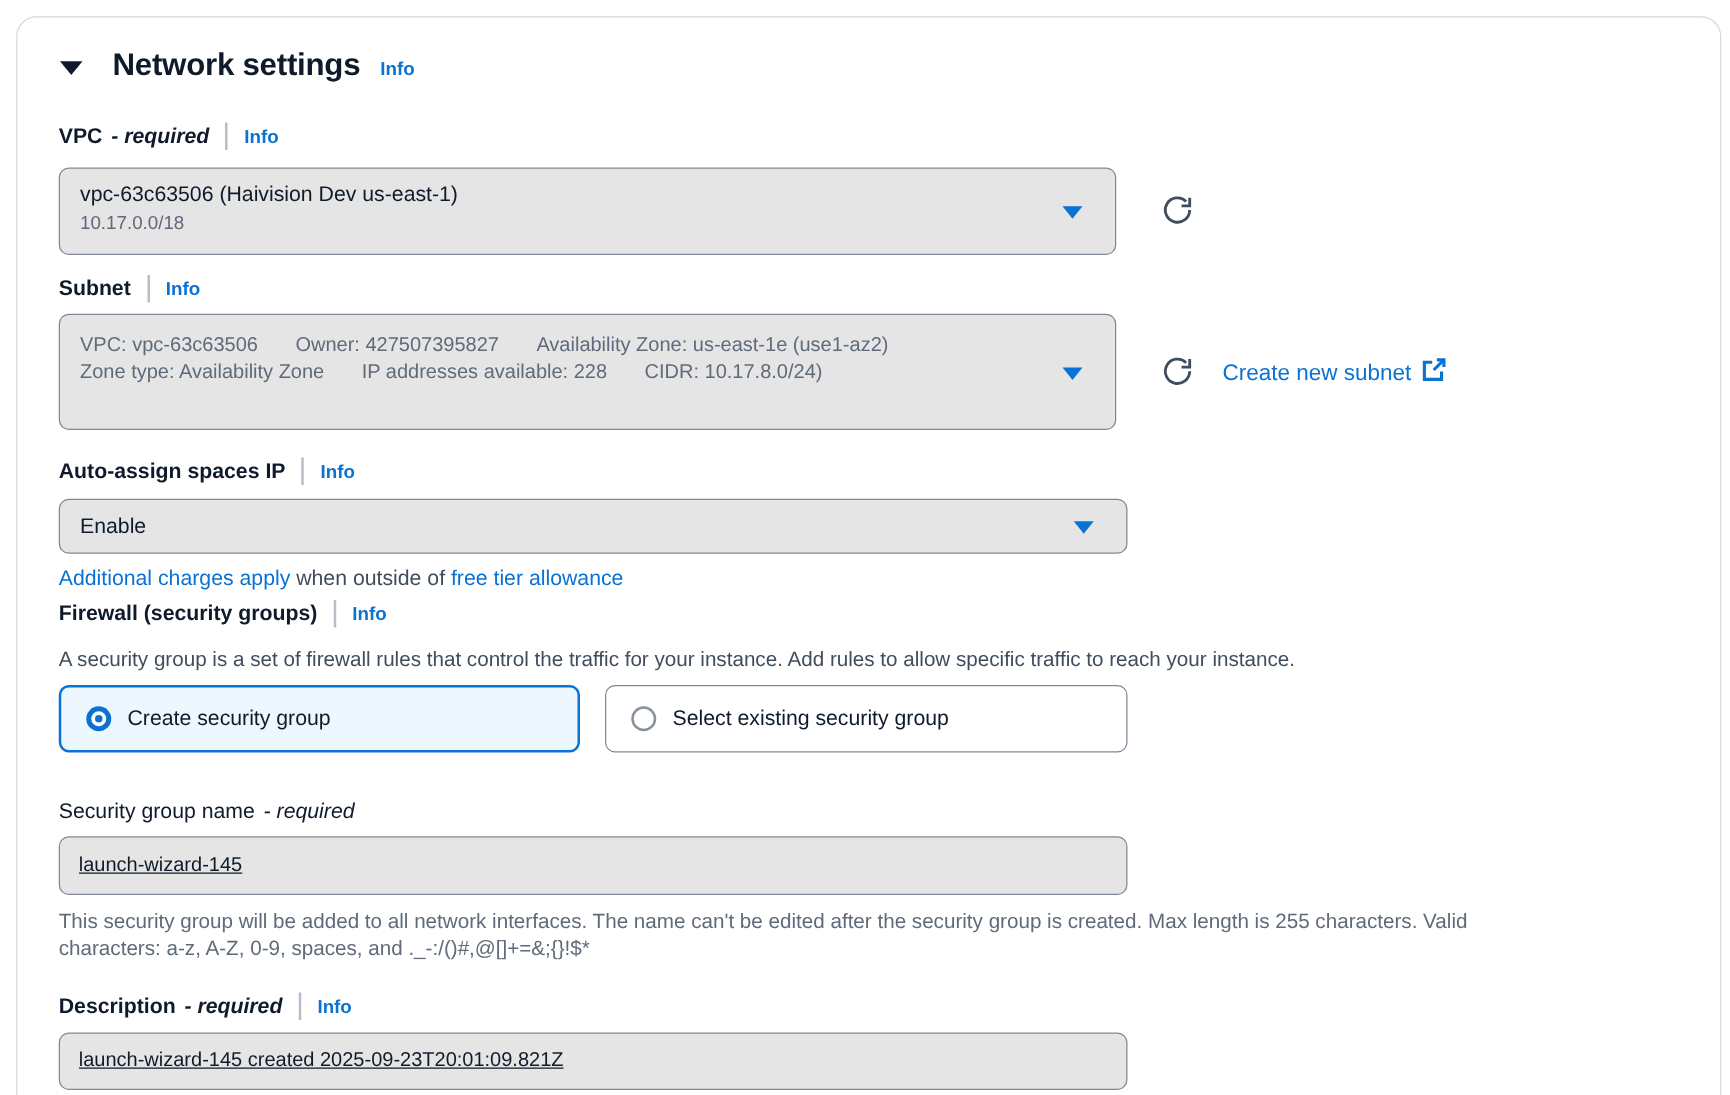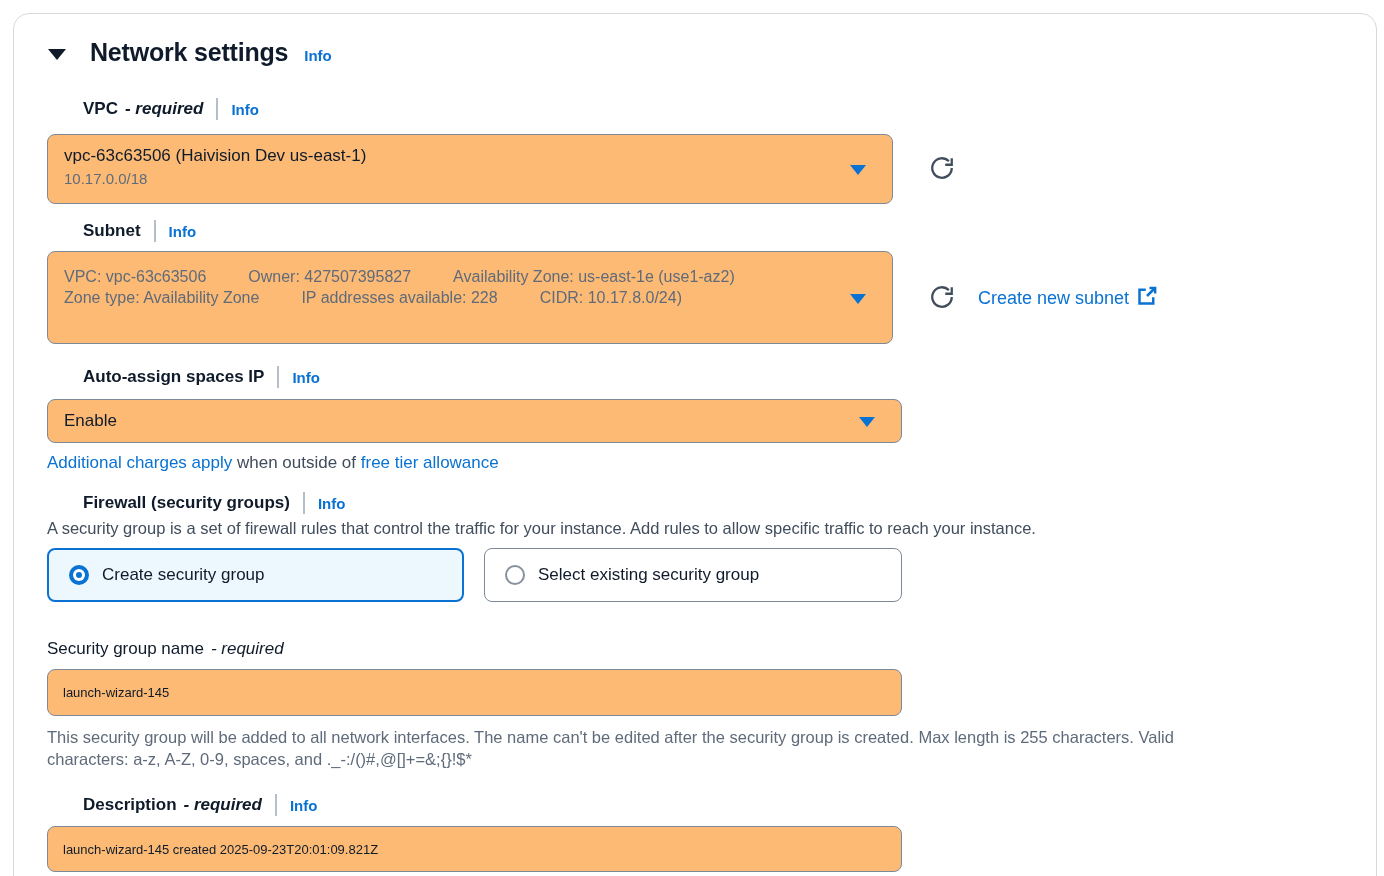--- a/index.html
+++ b/index.html
@@ -12,36 +12,36 @@
   
   .hdr { left:34px; top:24px; display:flex; align-items:center; }
   .caret-collapse { width:0; height:0; border-left:9px solid transparent;
            border-right:9px solid transparent; border-top:11px solid #0f1b2a; margin-top:3px; }
   .hdr-title { font-size:25px; font-weight:bold; letter-spacing:-0.2px; margin-left:24px; }
   .info-link { color:#0972d3; font-weight:bold; font-size:15px; text-decoration:none; cursor:pointer; }
   .hdr .info-link { margin-left:16px; margin-top:6px; }
 
   
   .lbl-row { display:flex; align-items:center; height:22px; }
-  .lbl { font-size:17px; font-weight:bold;margin-left:36px; }
+  .lbl { font-size:17px; font-weight:bold; }
   .lbl-req { font-style:italic; margin-left:7px; }
   .lbl-plain { font-size:17px; font-weight:normal; }
   .vdiv { width:2px; height:22px; background:#b6bec9; margin:0 13px; }
 
   
-  .selectbox, .textinput { background:#fdba74; border:1px solid #7d8998; border-radius:8px; }
+  .selectbox, .textinput { background:#e5e5e5; border:1px solid #7d8998; border-radius:8px; }
   .sel-caret { position:absolute; right:26px; width:0; height:0;
                border-left:8px solid transparent; border-right:8px solid transparent;
                border-top:10px solid #0972d3; }
   .sel-main { font-size:17px; color:#0f1b2a; }
   .sel-sub  { font-size:15px; color:#5f6b7a; }
-  .meta-row { display:flex; gap:42px; font-size:16px; color:#5f6b7a; }
+  .meta-row { display:flex; gap:30px; font-size:16px; color:#5f6b7a; }
 
-  .textinput { font-family:"Liberation Sans", sans-serif; font-size:13px; color:#0f1b2a;
-               padding:16px 15px; outline:none; display:block; }
+  .textinput { font-family:"Liberation Sans", sans-serif; font-size:16px; color:#0f1b2a;
+               padding:16px 15px; outline:none; display:block;text-decoration:underline; }
 
   
   .icon-btn { background:none; border:none; cursor:pointer; padding:0; }
   .link-lg { display:flex; align-items:center; gap:8px; color:#0972d3; font-size:18px;
              text-decoration:none; cursor:pointer; }
   .charges { font-size:17px; color:#414d5c; }
   .charges a { color:#0972d3; text-decoration:none; cursor:pointer; }
 
   .section-desc { font-size:16.5px; color:#414d5c; }
 
@@ -138,21 +138,21 @@
     <a class="info-link">Info</a>
   </div>
   <div class="abs selectbox" style="left:33px; top:385px; width:855px; height:44px; padding:0 60px 0 16px; display:flex; align-items:center;">
     <span class="sel-main">Enable</span>
     <div class="sel-caret" style="top:17px;"></div>
   </div>
   <div class="abs charges" style="left:33px; top:439px;">
     <a>Additional charges apply</a><span> when outside of </span><a>free tier allowance</a>
   </div>
 
-  <div class="abs lbl-row" style="left:33px; top:478px;">
+  <div class="abs lbl-row" style="left:33px; top:466px;">
     <span class="lbl">Firewall (security groups)</span>
     <span class="vdiv"></span>
     <a class="info-link">Info</a>
   </div>
   <div class="abs section-desc" style="left:33px; top:505px; width:1300px;">A security group is a set of firewall rules that control the traffic for your instance. Add rules to allow specific traffic to reach your instance.</div>
 
   <div class="abs radio-card" style="left:470px; top:534px; width:418px;">
     <div class="radio off"></div>
     <span class="radio-label">Select existing security group</span>
   </div>

